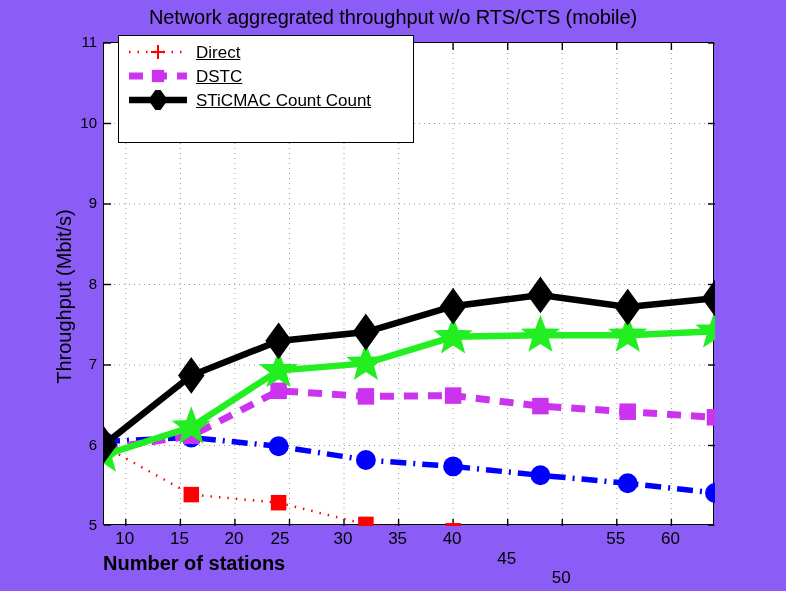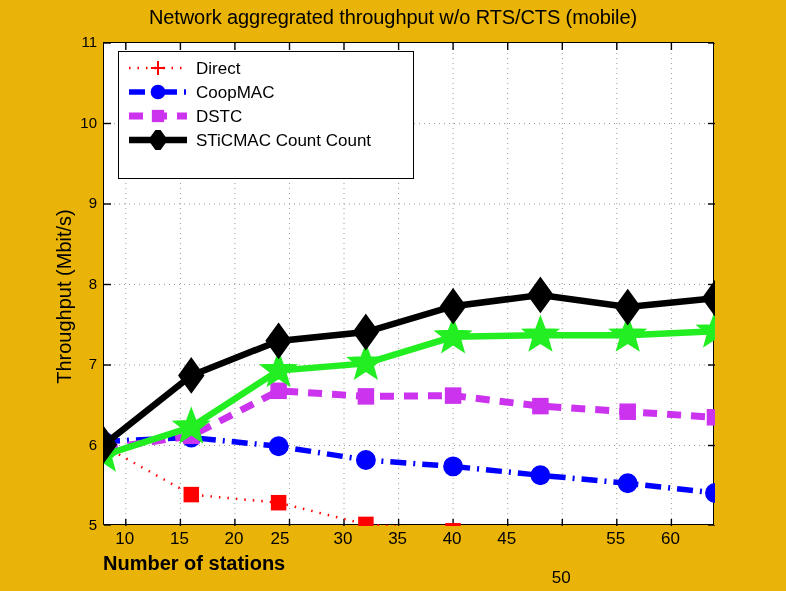--- a/index.html
+++ b/index.html
@@ -1,17 +1,17 @@
 <!DOCTYPE html>
 <html><head>
 <meta charset="utf-8">
 <style>
   html,body{margin:0;padding:0;background:#ffffff;}
   body{width:786px;height:591px;font-family:"Liberation Sans",sans-serif;overflow:hidden;}
-  #root{position:relative;width:786px;height:591px;background:#eab308;}
+  #root{position:relative;width:786px;height:591px;background:#8b5cf6;}
 
   
   .chart-title{
     position:absolute;left:0;top:6px;width:786px;text-align:center;
     font-size:20px;color:#000;font-family:"Liberation Sans",sans-serif;
     letter-spacing:-0.1px;
   }
 
   
   .ylabel{
@@ -38,23 +38,24 @@
   }
   .ytickwrap{position:absolute;left:57px;top:42px;width:40px;height:483px;}
   .xtickwrap{position:absolute;left:103px;top:529px;width:611px;height:26px;}
   .xtick{
     position:absolute;top:0;width:40px;margin-left:-20px;text-align:center;
     font-size:17px;color:#000;line-height:19px;
   }
 
   
   #legend{
-    position:absolute;left:118px;top:51px;width:296px;height:128px;
+    position:absolute;left:118px;top:35px;width:296px;height:108px;
     border:1.4px solid #000;background:#fff;box-sizing:border-box;
     padding:4px 0 0 0;
+    text-decoration:underline;
   }
   .legend-row{
     height:24px;display:flex;align-items:center;padding-left:8px;
   }
   .legend-sample{
     width:62px;height:20px;flex:0 0 62px;position:relative;margin-right:7px;
   }
   .legend-sample svg{position:absolute;left:0;top:0;}
   .legend-label{
     font-size:17px;color:#000;white-space:nowrap;line-height:17px;
@@ -196,49 +197,40 @@
   </div>
 
   <div class="xtickwrap">
       <div class="xtick" style="left: 21.8px;">10</div>
       <div class="xtick" style="left: 76.4px;">15</div>
       <div class="xtick" style="left: 130.9px;">20</div>
       <div class="xtick" style="left: 177px;">25</div>
       <div class="xtick" style="left: 240px;">30</div>
       <div class="xtick" style="left: 294.6px;">35</div>
       <div class="xtick" style="left: 349.1px;">40</div>
-      <div class="xtick" style="left: 403.7px;">45</div>
+      <div class="xtick" style="left: 403.7px; margin-top: 20px;">45</div>
       <div class="xtick" style="left: 458.3px; margin-top: 39px;">50</div>
       <div class="xtick" style="left: 512.8px;">55</div>
       <div class="xtick" style="left: 567.4px;">60</div>
     </div>
 
   <div class="xlabel">Number of stations</div>
 
   <div id="legend">
       <div class="legend-row">
         <div class="legend-sample">
           <svg width="62" height="20">
             <line x1="2" y1="10" x2="60" y2="10" stroke="#FF0000" stroke-width="2.5" stroke-linecap="butt" stroke-dasharray="1.5,7"></line>
             <g>
               <line x1="23.944000000000003" y1="10" x2="38.056" y2="10" stroke="#FF0000" stroke-width="2"></line>
               <line x1="31" y1="2.944000000000001" x2="31" y2="17.055999999999997" stroke="#FF0000" stroke-width="2"></line>
             </g>
           </svg>
         </div>
         <span class="legend-label">Direct</span>
-      </div>
-      <div class="legend-row">
-        <div class="legend-sample">
-          <svg width="62" height="20">
-            <line x1="2" y1="10" x2="60" y2="10" stroke="#0000FF" stroke-width="5.5" stroke-linecap="butt" stroke-dasharray="16,7,2,7"></line>
-            <circle cx="31.0" cy="10.0" r="6.6" fill="#0000FF" stroke="#0000FF" stroke-width="1.5"></circle>
-          </svg>
-        </div>
-        <span class="legend-label">CoopMAC</span>
       </div>
       <div class="legend-row">
         <div class="legend-sample">
           <svg width="62" height="20">
             <line x1="2" y1="10" x2="60" y2="10" stroke="#CC33EE" stroke-width="7" stroke-linecap="butt" stroke-dasharray="14,10"></line>
             <rect x="25.6" y="4.6" width="10.8" height="10.8" fill="#CC33EE" stroke="#CC33EE" stroke-width="1.5"></rect>
           </svg>
         </div>
         <span class="legend-label">DSTC</span>
       </div>

